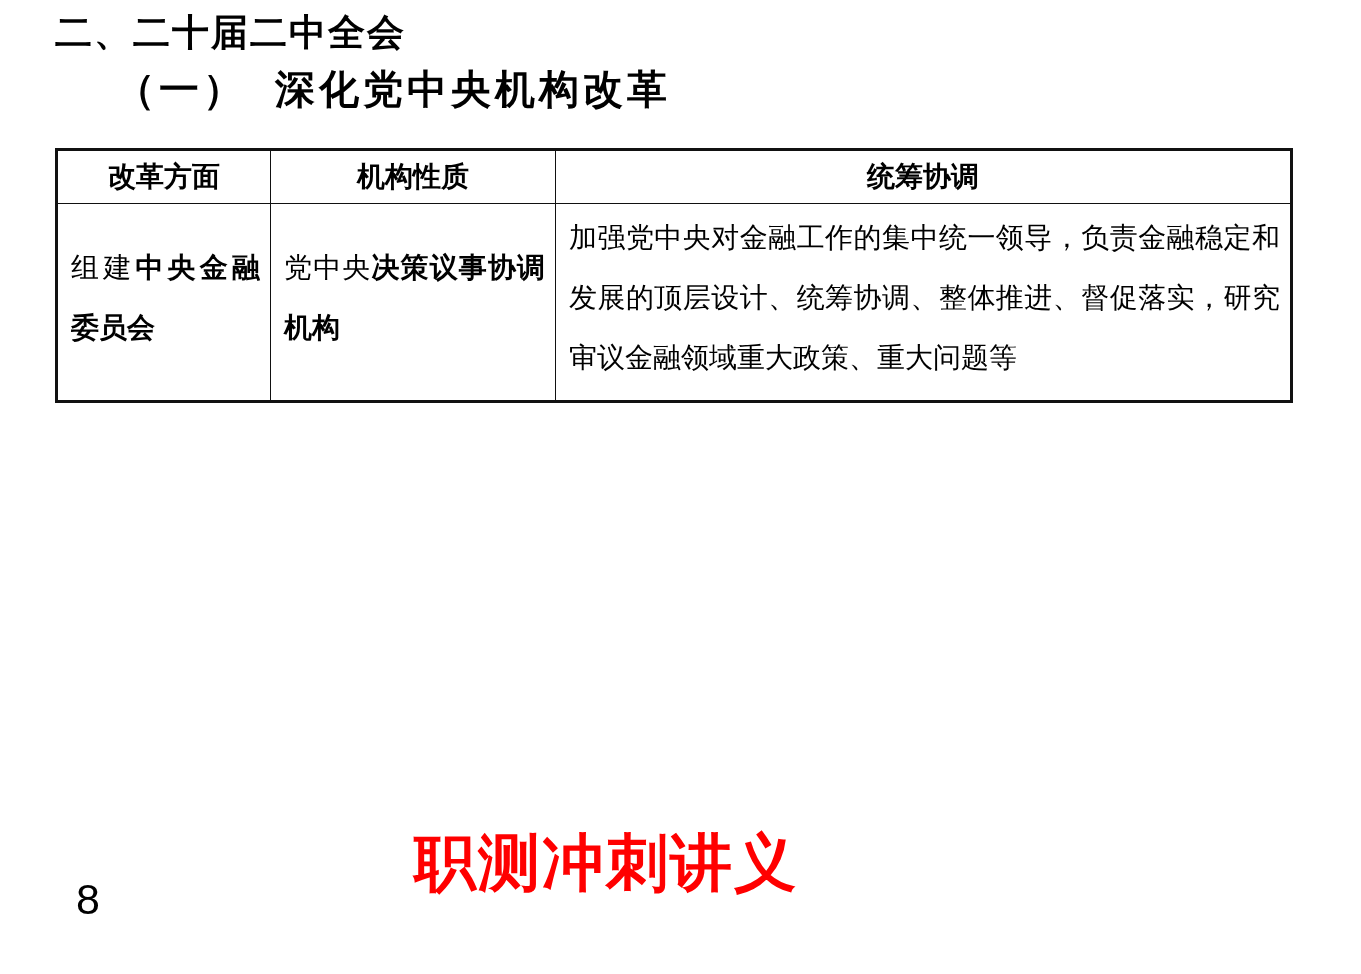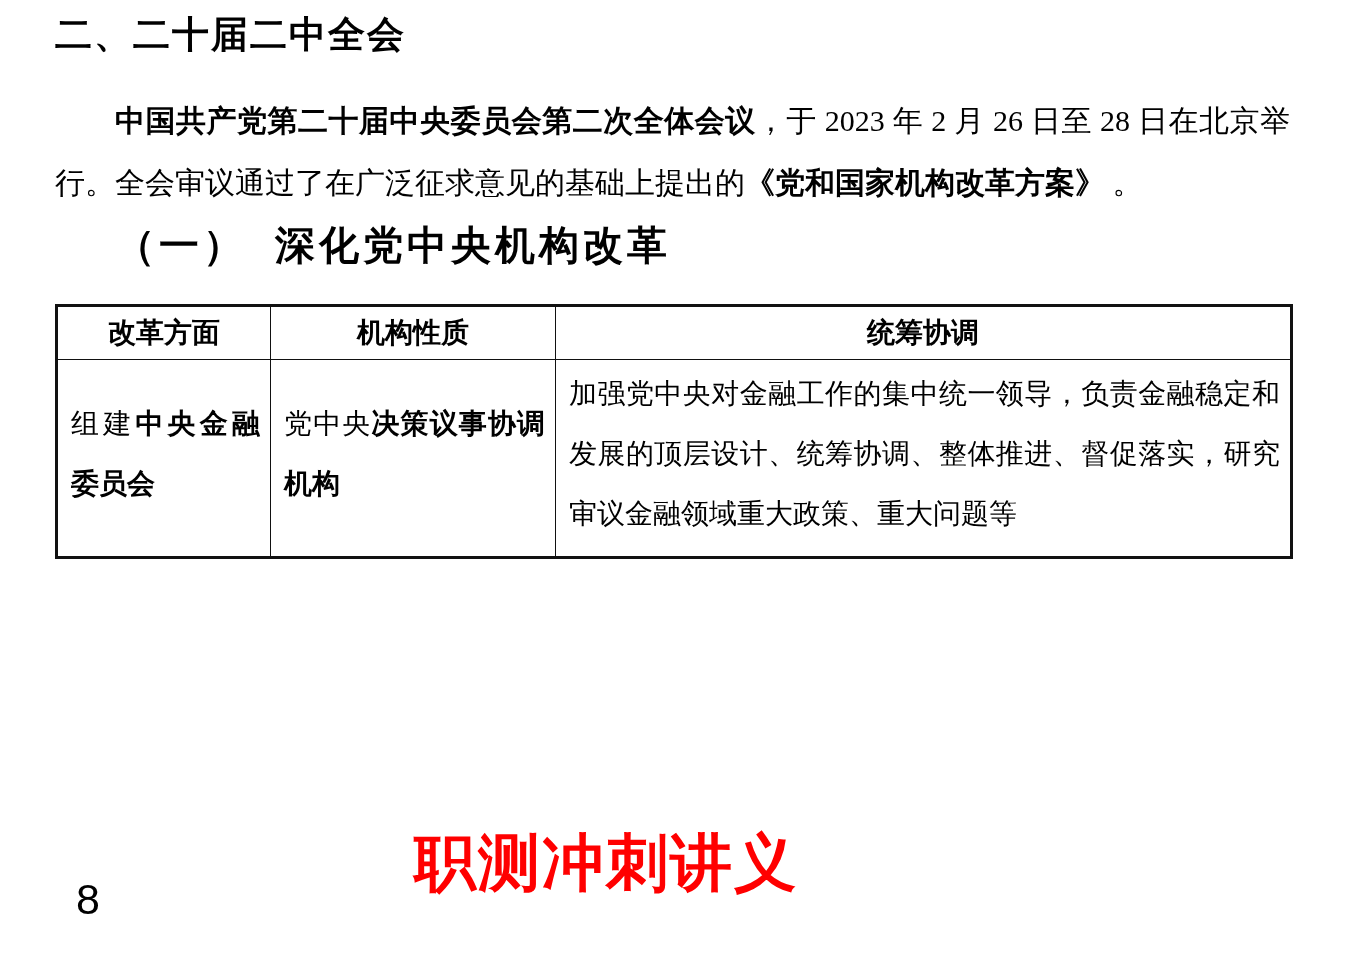--- a/index.html
+++ b/index.html
@@ -8,21 +8,21 @@
     width: 1361px;
     height: 974px;
     background: #ffffff;
     color: #000000;
     font-family: "Liberation Serif", "DejaVu Serif", serif;
     overflow: hidden;
   }
   .content { padding: 12px 71px 0 55px; }
   .doc-title {
     margin: 0;
-    font-family: Liberation Serif, serif;
+    font-family: Liberation Mono, monospace;
     font-weight: bold;
     font-size: 37px;
     line-height: 46px;
     letter-spacing: 2px;
   }
   .para {
     margin: 0;
     font-size: 30px;
     line-height: 62px;
     text-align: justify;
@@ -94,21 +94,20 @@
   }
 </style>
 </head>
 <body>
 
 <div class="page">
   <div class="content">
 
     <h1 class="doc-title">二、二十届二中全会</h1>
 
-    <p class="para first indent"><b class="emph">中国共产党第二十届中央委员会第二次全体会议</b><span>，于 2023 年 2 月 26 日至 28 日在北京举行。全会审议通过了在广泛征求意见的基础上提出的</span><b class="emph">《党和国家机构改革方案》</b><span> 。</span></p>
 
 
     <div class="subsection">（一） 深化党中央机构改革</div>
 
     <table class="reform">
       <colgroup>
         <col style="width:214px">
         <col style="width:285px">
         <col style="width:736px">
       </colgroup>

